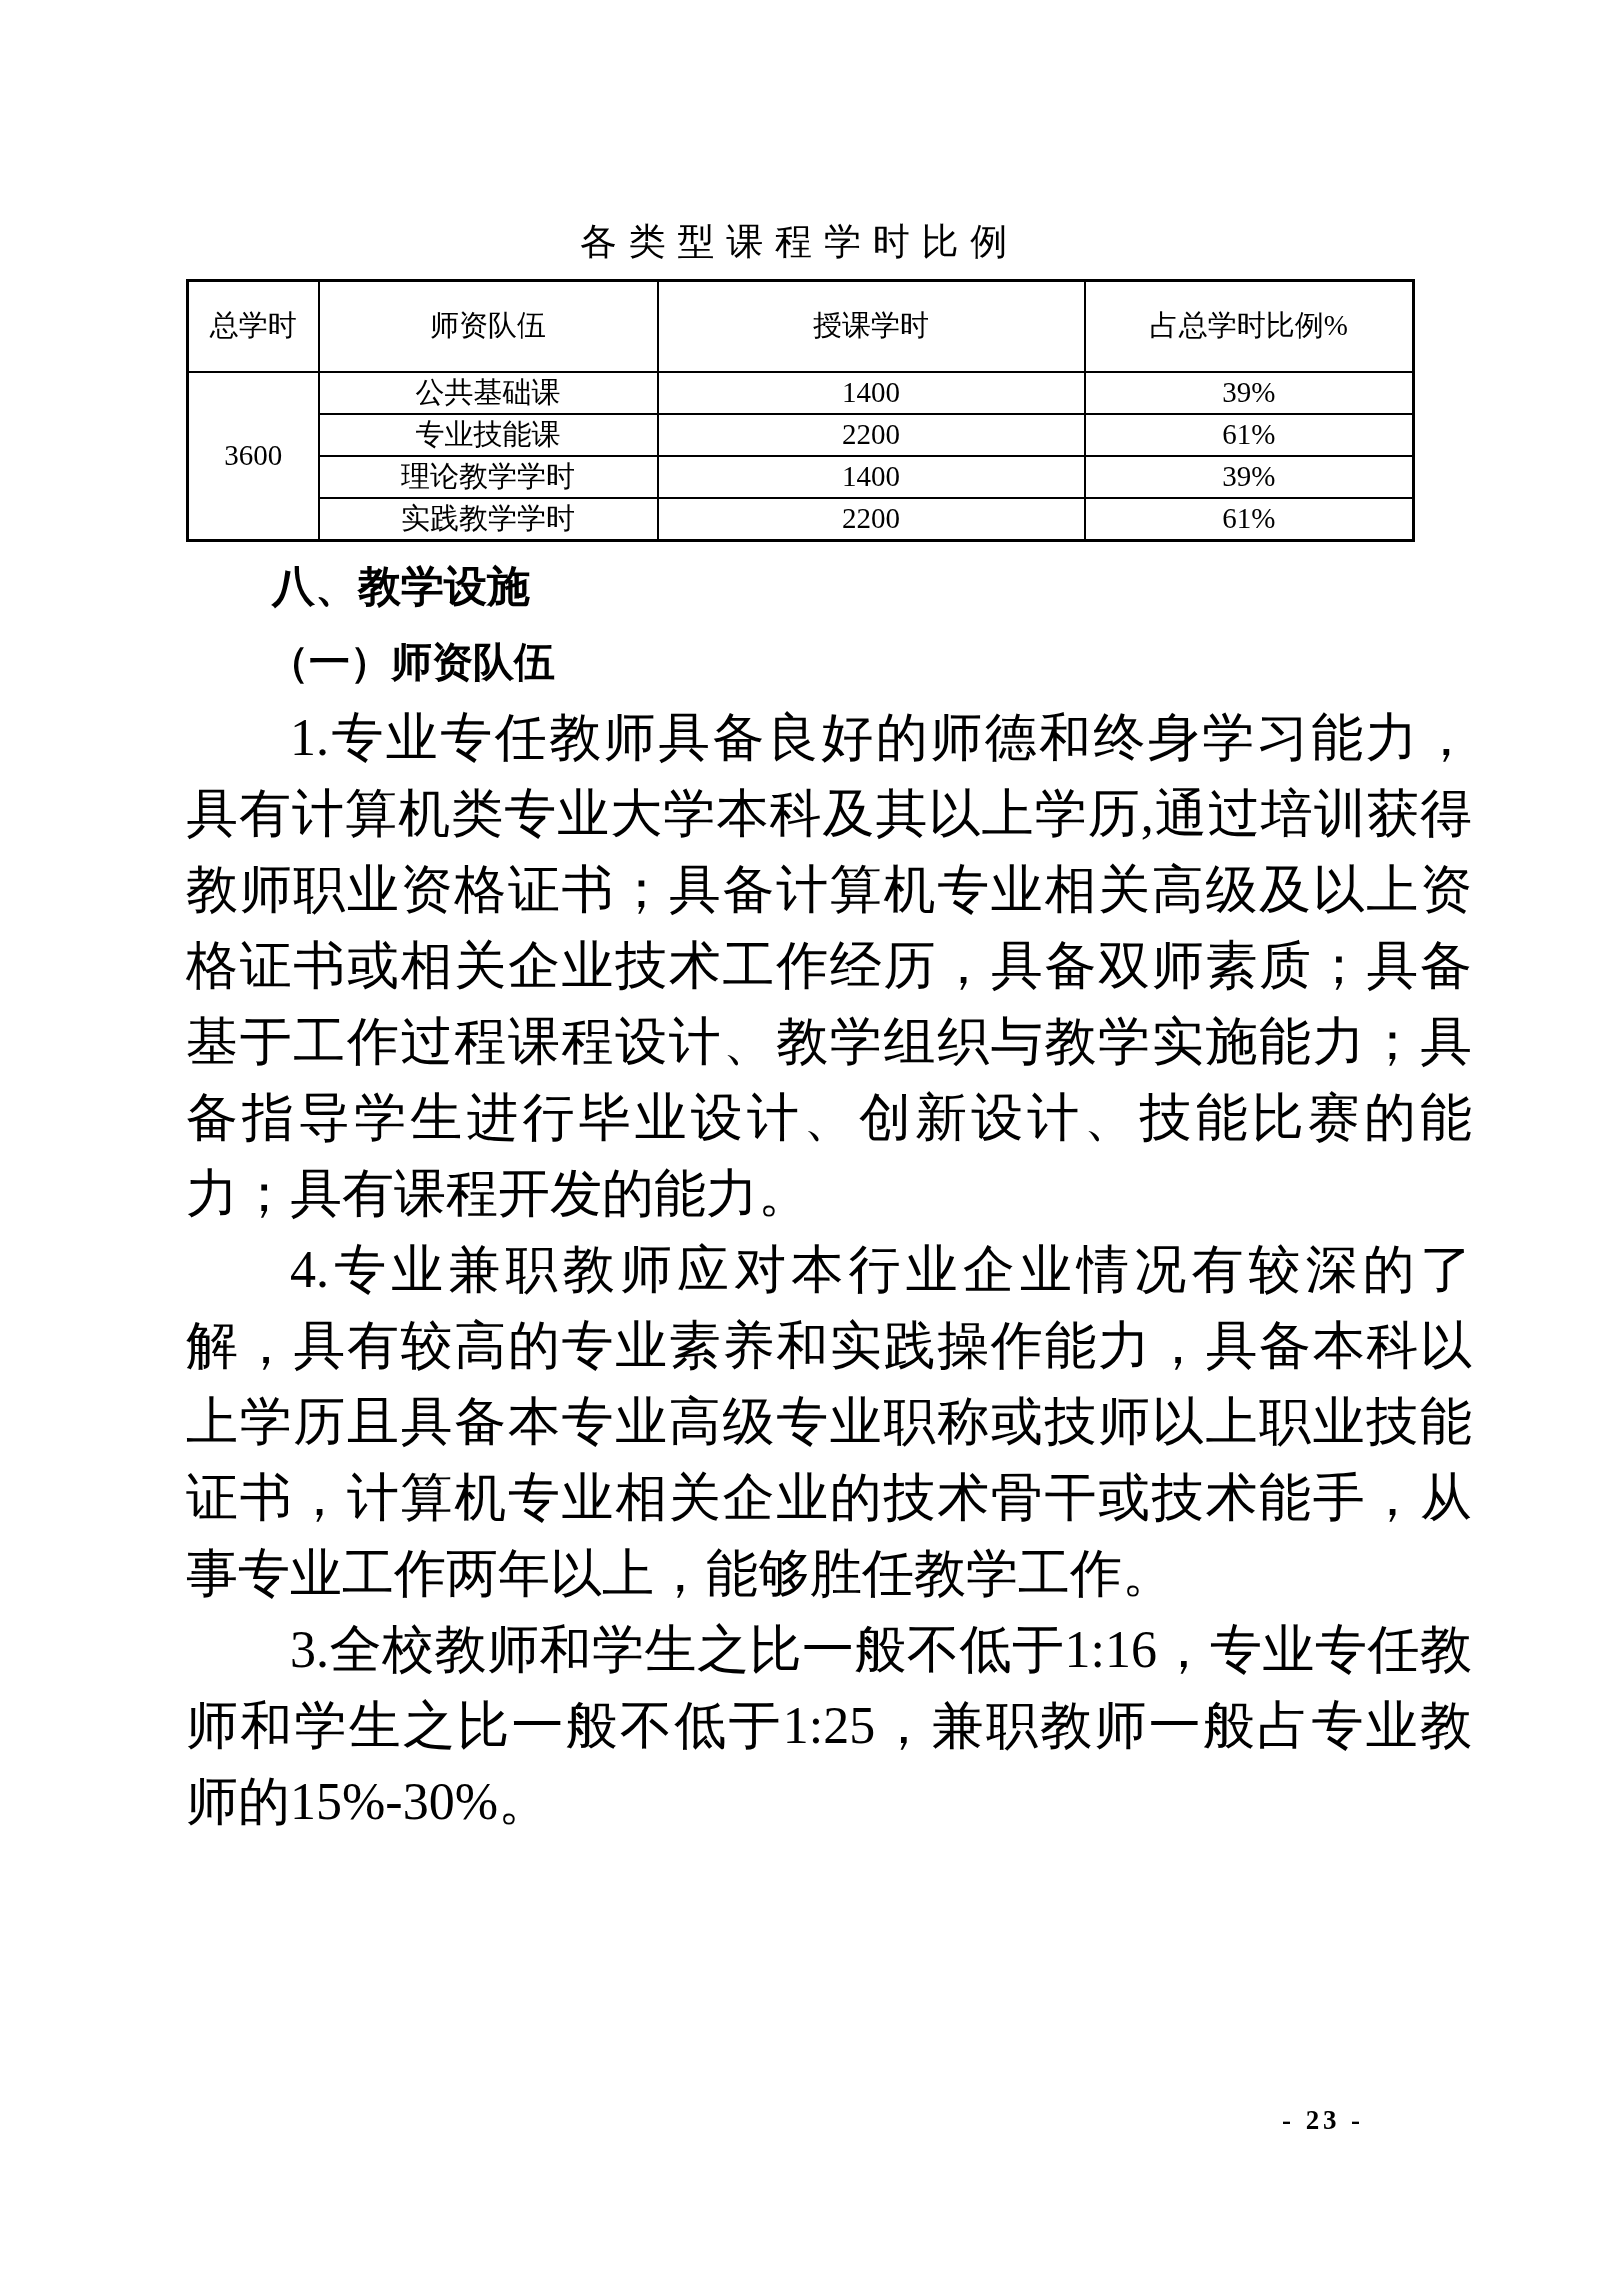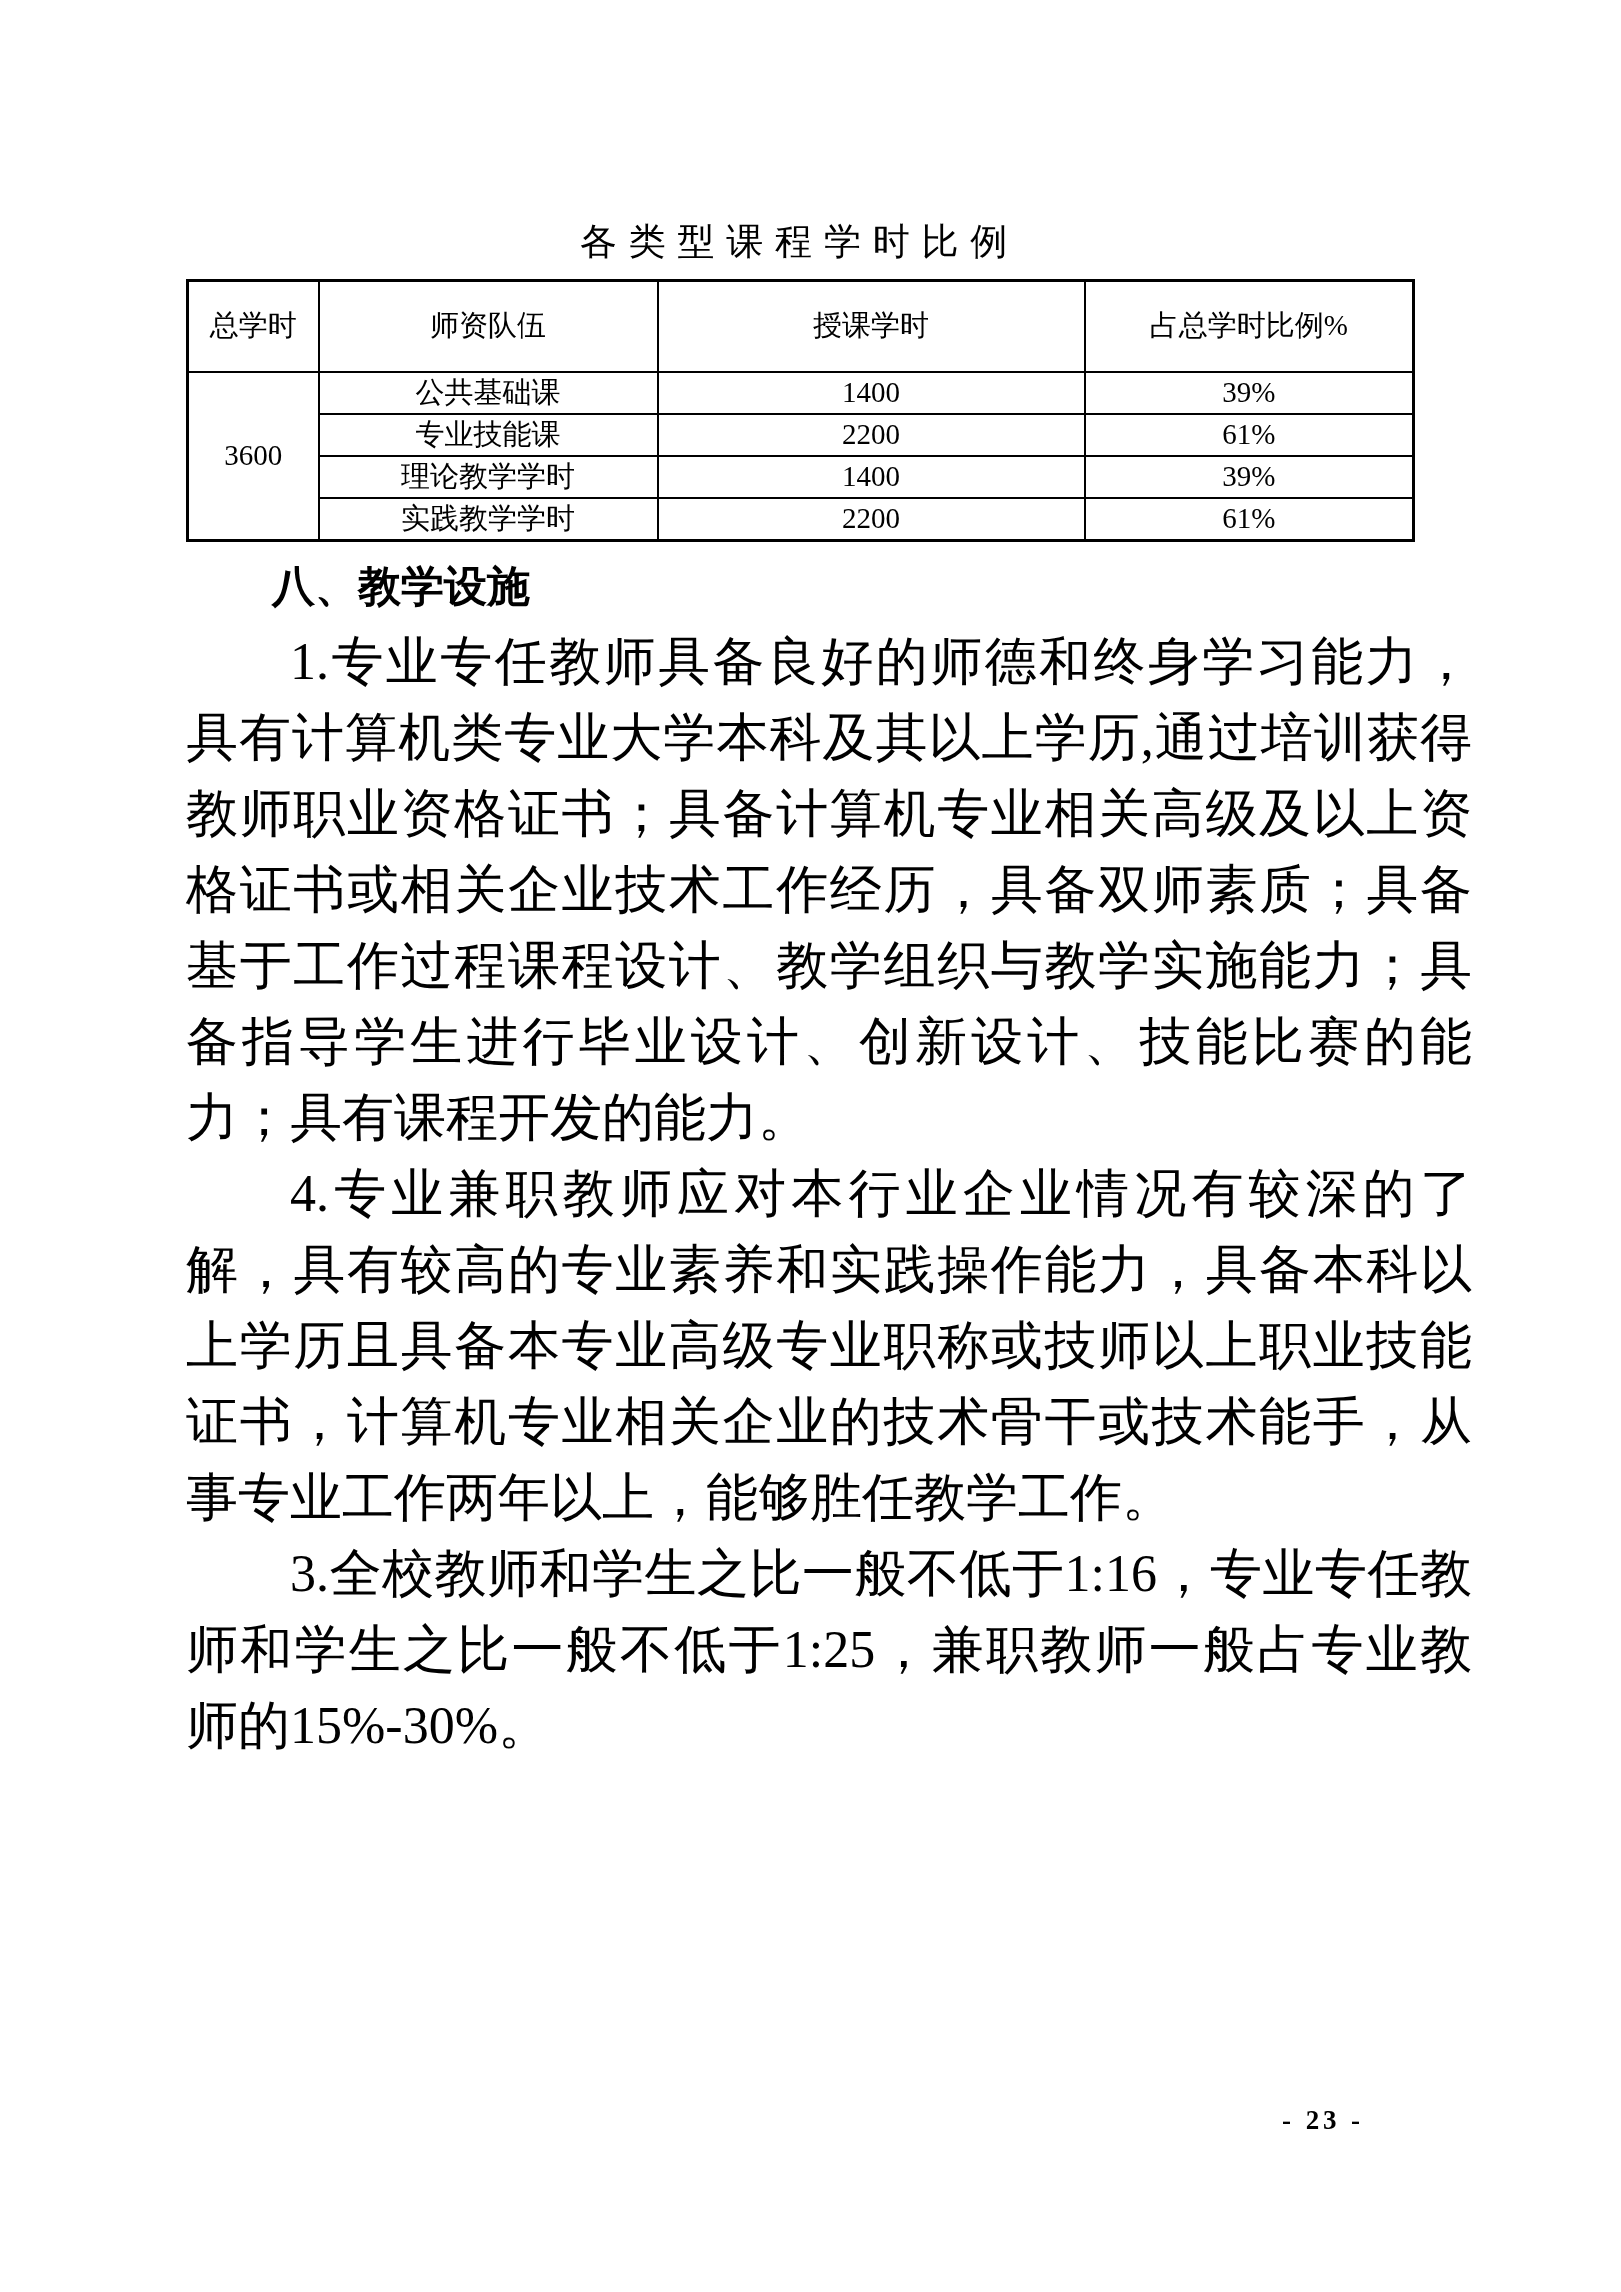--- a/index.html
+++ b/index.html
@@ -129,20 +129,21 @@
       <tr>
         <td>实践教学学时</td>
         <td>2200</td>
         <td>61%</td>
       </tr>
     </tbody>
   </table>
 
   <h3 class="sec-heading">八、教学设施</h3>
 
+  <h4 class="sub-heading">（一）师资队伍</h4>
 
   <p class="body-para">1.专业专任教师具备良好的师德和终身学习能力，具有计算机类专业大学本科及其以上学历,通过培训获得教师职业资格证书；具备计算机专业相关高级及以上资格证书或相关企业技术工作经历，具备双师素质；具备基于工作过程课程设计、教学组织与教学实施能力；具备指导学生进行毕业设计、创新设计、技能比赛的能力；具有课程开发的能力。</p>
 
   <p class="body-para">4.专业兼职教师应对本行业企业情况有较深的了解，具有较高的专业素养和实践操作能力，具备本科以上学历且具备本专业高级专业职称或技师以上职业技能证书，计算机专业相关企业的技术骨干或技术能手，从事专业工作两年以上，能够胜任教学工作。</p>
 
   <p class="body-para">3.全校教师和学生之比一般不低于1:16，专业专任教师和学生之比一般不低于1:25，兼职教师一般占专业教师的15%-30%。</p>
 
 
 
   <div class="page-number">- 23 -</div>

